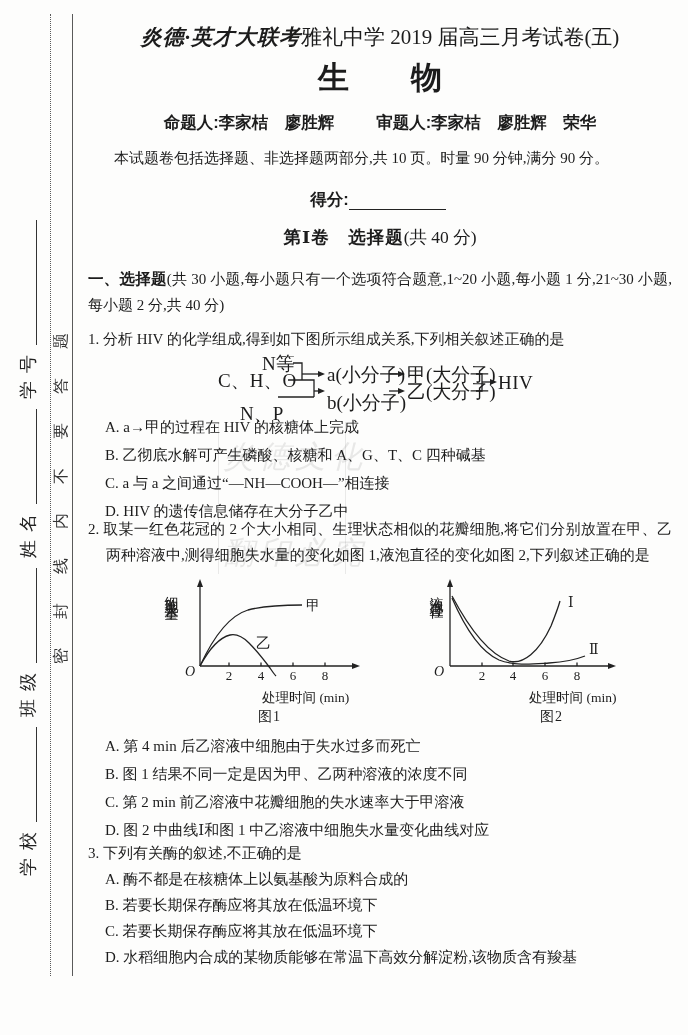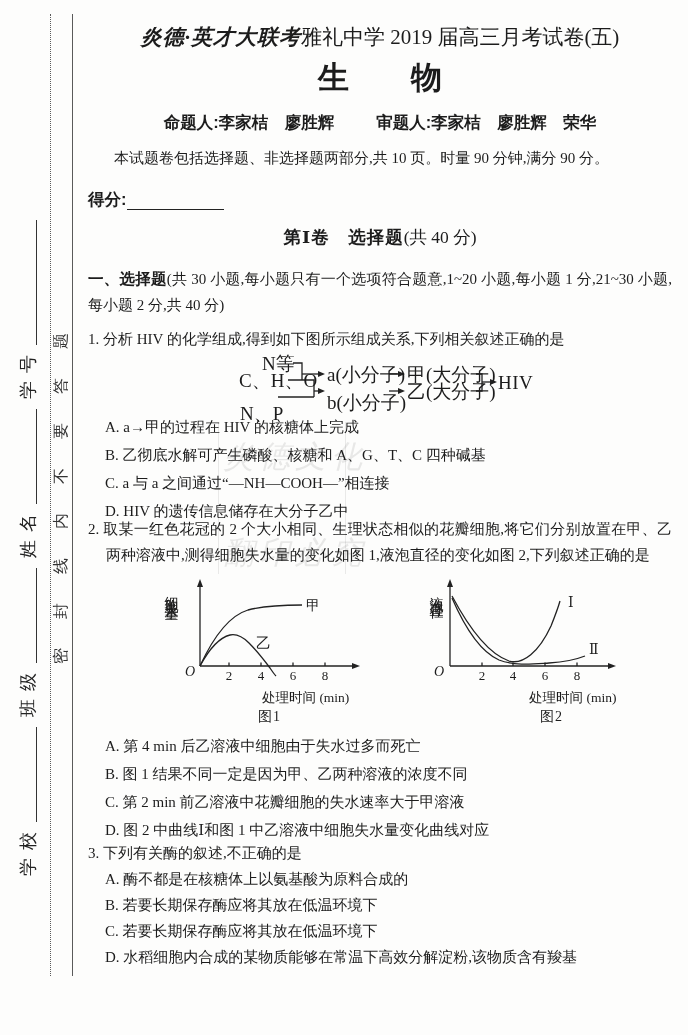--- a/index.html
+++ b/index.html
@@ -51,21 +51,21 @@
 
   .subject { margin-top:6px; text-align:center; font-size:31px; font-weight:bold;
     line-height:40px; font-family:"Liberation Sans","DejaVu Sans",sans-serif; }
 
   .persons { margin-top:13px; display:flex; justify-content:center; gap:42px;
     font-size:16.5px; font-weight:bold; line-height:22px;
     font-family:"Liberation Sans","DejaVu Sans",sans-serif; }
 
   .note { margin-top:14px; padding-left:26px; font-size:15px; line-height:22px; }
 
-  .score-row { margin-top:17px; height:24px; display:flex; justify-content:flex-start;
+  .score-row { margin-top:17px; height:24px; display:flex; justify-content:center;
     align-items:flex-end; padding-right:4px; }
   .score-label { font-size:16.5px; font-weight:bold; line-height:22px;
     font-family:"Liberation Sans","DejaVu Sans",sans-serif; }
   .score-line { display:inline-block; width:97px; border-bottom:1.2px solid #222;
     height:20px; }
 
   .section-heading { margin-top:15px; text-align:center; font-size:17.5px;
     line-height:25px; }
   .sh-main { font-weight:bold; letter-spacing:1px; }
   .sh-paren { font-weight:normal; }
@@ -83,21 +83,21 @@
   .opts-q1 { margin-top:3px; }
   .opts-q2 { margin-top:4px; }
   .opts-q3 .option { line-height:26px; }
 
   
   .hiv-diagram { position:relative; margin:2px 0 0 130px; width:340px; height:56px;
     font-size:19px; }
   .hiv-diagram svg { position:absolute; left:0; top:0; }
   .dlabel { position:absolute; white-space:nowrap; line-height:15px; }
   .d-n    { left:44px;  top:2px; }
-  .d-cho  { left:0px;   top:19px;margin-left:21px; }
+  .d-cho  { left:0px;   top:19px; }
   .d-np   { left:22px;  top:52px;text-align:right; }
   .d-a    { left:109px; top:13px; }
   .d-b    { left:109px; top:41px; }
   .d-jia  { left:189px; top:13px; }
   .d-yi   { left:189px; top:30px; }
   .d-hiv  { left:280px; top:21px; letter-spacing:0.5px; }
 
   
   .figs-row { margin-top:8px; display:flex; }
   .fig { position:relative; width:250px; height:152px; font-size:13px; }

